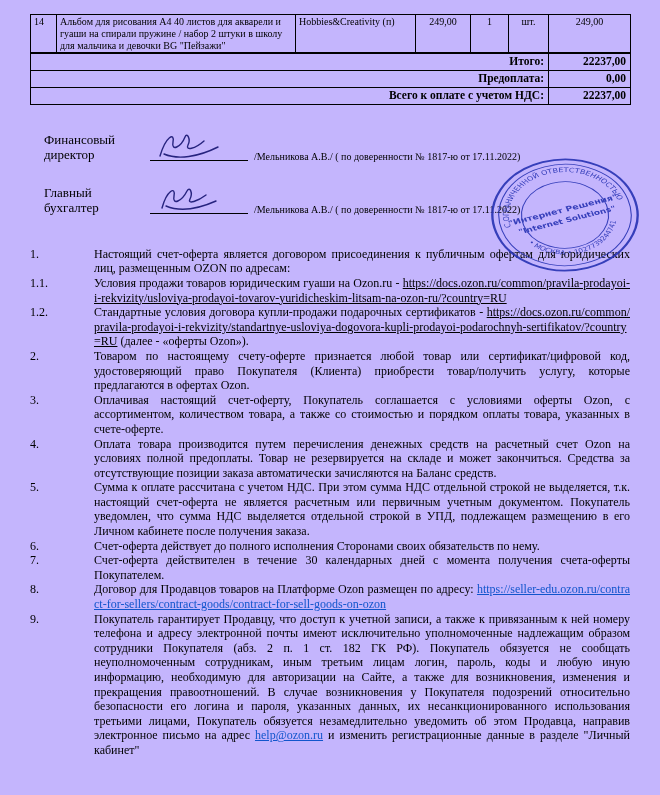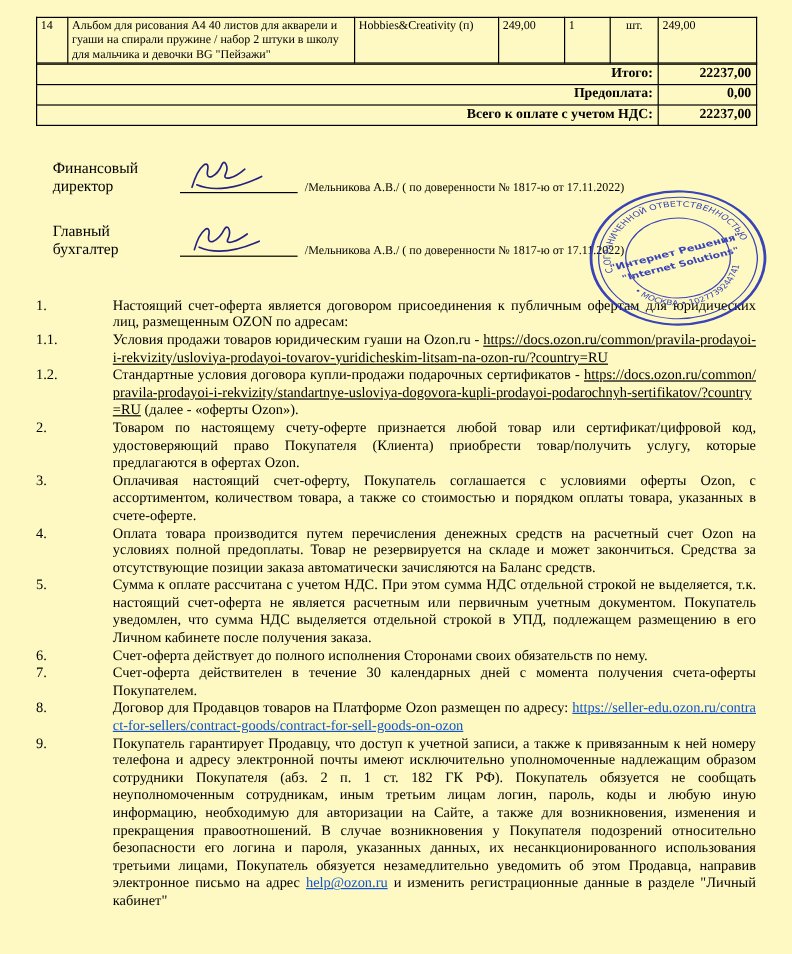--- a/index.html
+++ b/index.html
@@ -1,25 +1,25 @@
 <!DOCTYPE html>
 <html><head>
 <meta charset="utf-8">
 <style>
   * { margin:0; padding:0; box-sizing:border-box; }
   body { background:#ffffff; font-family:"Liberation Serif","DejaVu Serif",serif; color:#000; }
-  .page { position:relative; width:660px; height:795px; background:#fef9c3; padding:14px 30px 0 30px; overflow:hidden; }
+  .page { position:relative; width:660px; height:795px; background:#c4b5fd; padding:14px 30px 0 30px; overflow:hidden; }
 
   
   table.inv { border-collapse:collapse; width:600px; table-layout:fixed; }
   table.inv td { border:1px solid #000; vertical-align:top; padding:1px 3px; font-size:10px; line-height:1.18; }
   td.c-no   { text-align:left; }
   td.c-desc { font-size:9.5px;margin-top:20px; }
   td.c-cat  { font-size:9.5px; }
-  td.c-price, td.c-qty, td.c-amount { text-align:left; }
+  td.c-price, td.c-qty, td.c-amount { text-align:center; }
   td.c-unit { text-align:center; }
 
   table.totals { border-collapse:collapse; width:600px; table-layout:fixed;padding-left:45px; }
   table.totals td { border:1px solid #000; padding:1px 4px; font-size:11.5px; font-weight:bold; line-height:1.2; }
   td.t-label { text-align:right; }
   td.t-value { text-align:right; }
 
   
   .sig-block { margin-top:22px; margin-left:14px; }
   .sig-row { display:flex; align-items:flex-end; margin-bottom:16px; }

